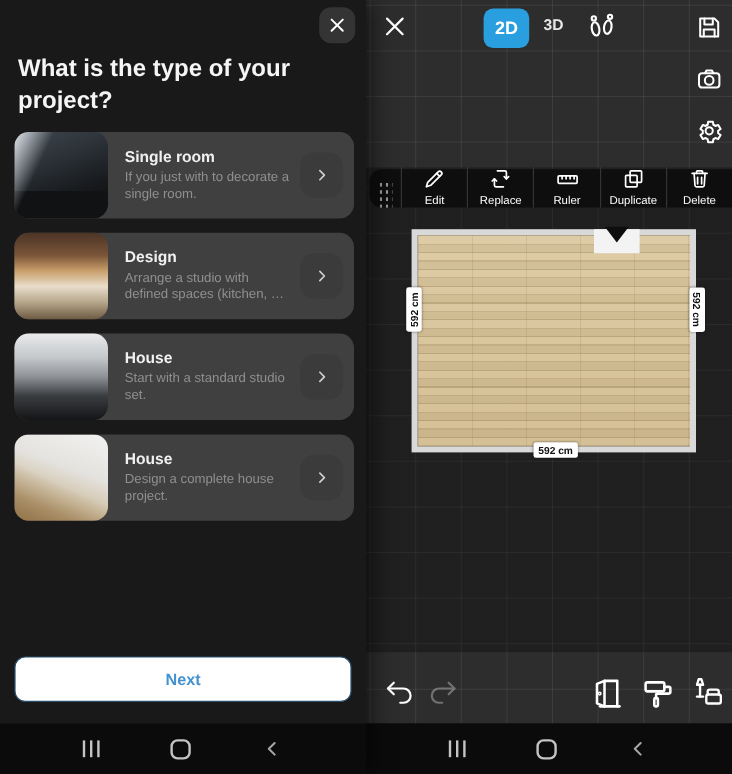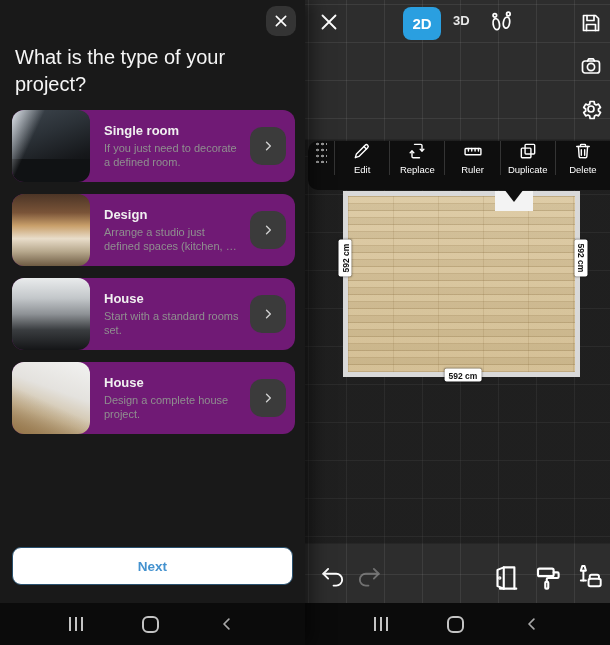--- a/index.html
+++ b/index.html
@@ -21,22 +21,22 @@
       background:linear-gradient(180deg,rgba(0,0,0,0) 0 139px,rgba(0,0,0,0.30) 140px 543px,rgba(0,0,0,0) 544px 100%);}
   .ed-close{position:absolute;left:11px;top:9px;width:26px;height:26px;z-index:2;cursor:pointer;}
   .btn-2d{position:absolute;left:98px;top:7px;width:38px;height:33px;z-index:2;border-radius:8px;
       display:flex;align-items:center;justify-content:center;
       color:#fff;font-size:15px;font-weight:700;cursor:pointer;}
   .lbl-3d{position:absolute;left:148px;top:13px;z-index:2;color:#e8e8e8;font-size:13px;font-weight:700;cursor:pointer;}
   .walk{position:absolute;left:183px;top:9px;z-index:2;cursor:pointer;}
   .side-ic{position:absolute;left:274px;z-index:2;cursor:pointer;}
 
   
-  .ctx{position:absolute;left:3px;top:141px;width:302px;height:49px;z-index:3;
-      background:#0e0e0e;border-radius:10px 0 0 10px;display:flex;align-items:flex-start;}
+  .ctx{position:absolute;left:3px;top:141px;width:302px;height:32px;z-index:3;
+      background:#0e0e0e;border-radius:10px 0 0 10px;display:flex;align-items:flex-end;}
   .ctx-handle{width:26px;display:flex;align-items:center;justify-content:center;cursor:grab;}
   .ctx-dots{width:12px;height:22px;
       background-image:radial-gradient(#9a9a9a 1.1px,transparent 1.3px);
       background-size:5px 6px;background-position:0 0;}
   .ctx-btn{flex:1;display:flex;flex-direction:column;align-items:center;justify-content:center;
       gap:3px;border-left:1px solid #343434;cursor:pointer;}
   .ctx-btn span{color:#fff;font-size:9.5px;}
   .ctx-tail{position:absolute;left:199px;top:189px;width:0;height:0;z-index:4;
       border-left:10px solid transparent;border-right:10px solid transparent;
       border-top:13px solid #0e0e0e;}
@@ -59,22 +59,22 @@
   .undo{position:absolute;left:14px;top:565px;z-index:2;cursor:pointer;}
   .redo{position:absolute;left:50px;top:565px;z-index:2;opacity:0.32;cursor:pointer;}
   .tool-br{position:absolute;top:563px;z-index:2;cursor:pointer;}
 
   
   .modal{position:absolute;left:0;top:0;width:305px;height:645px;background:#191919;z-index:10;
       box-shadow:6px 0 18px rgba(0,0,0,0.55);}
   .modal-close{position:absolute;left:266px;top:6px;width:30px;height:30px;border-radius:10px;
       background:#343434;display:flex;align-items:center;justify-content:center;cursor:pointer;}
   .modal-title{position:absolute;left:15px;top:44px;width:272px;color:#f5f5f5;
-      font-size:20px;line-height:1.33;font-weight:400;}
-  .card{position:absolute;left:12px;width:283px;height:72px;background:#701a75;border-radius:12px;cursor:pointer;}
+      font-size:20px;line-height:1.33;font-weight:700;}
+  .card{position:absolute;left:12px;width:283px;height:72px;background:#404040;border-radius:12px;cursor:pointer;}
   .thumb{position:absolute;left:0;top:0;width:78px;height:72px;border-radius:12px;}
   .card-text{position:absolute;left:92px;top:50%;transform:translateY(-50%);width:140px;}
   .card-title{color:#f0f0f0;font-size:13px;font-weight:700;}
   .card-desc{margin-top:3px;color:#8f8f8f;font-size:11px;line-height:1.3;}
   .card-chev{position:absolute;right:9px;top:50%;transform:translateY(-50%);width:36px;height:38px;
       border-radius:12px;background:#3b3b3b;display:flex;align-items:center;justify-content:center;cursor:pointer;}
   .thumb-1{background-image:linear-gradient(115deg,rgba(235,240,246,0.95) 0%,rgba(235,240,246,0) 30%),
       linear-gradient(0deg,#101214 0 32%,transparent 32%),
       linear-gradient(160deg,#3e464e 0%,#2b3137 35%,#16181b 70%,#0b0c0d 100%);}
   .thumb-2{background-image:linear-gradient(180deg,#4c3526 0%,#7a5438 26%,#c89f6a 44%,#e9ddca 62%,#b7a88d 80%,#6e5b43 100%);}
@@ -249,47 +249,47 @@
       <svg class="ic" width="16" height="16" viewBox="0 0 24 24">
         <path d="M5 5L19 19M19 5L5 19" style="stroke-width:2.4"></path>
       </svg>
     </div>
     <div class="modal-title">What is the type of your project?</div>
 
     <div class="card" style="top:110px;">
       <div class="thumb thumb-1"></div>
       <div class="card-text">
         <div class="card-title">Single room</div>
-        <div class="card-desc">If you just need to decorate a defined room.</div>
+        <div class="card-desc">If you just with to decorate a single room.</div>
       </div>
       <div class="card-chev">
         <svg class="ic" width="14" height="14" viewBox="0 0 24 24">
           <path d="M9.5 5.5L16 12l-6.5 6.5" style="stroke:#cfcfcf;stroke-width:2.4"></path>
         </svg>
       </div>
     </div>
 
     <div class="card" style="top:194px;">
       <div class="thumb thumb-2"></div>
       <div class="card-text">
         <div class="card-title">Design</div>
-        <div class="card-desc">Arrange a studio just defined spaces (kitchen, …</div>
+        <div class="card-desc">Arrange a studio with defined spaces (kitchen, …</div>
       </div>
       <div class="card-chev">
         <svg class="ic" width="14" height="14" viewBox="0 0 24 24">
           <path d="M9.5 5.5L16 12l-6.5 6.5" style="stroke:#cfcfcf;stroke-width:2.4"></path>
         </svg>
       </div>
     </div>
 
     <div class="card" style="top:278px;">
       <div class="thumb thumb-3"></div>
       <div class="card-text">
         <div class="card-title">House</div>
-        <div class="card-desc">Start with a standard rooms set.</div>
+        <div class="card-desc">Start with a standard studio set.</div>
       </div>
       <div class="card-chev">
         <svg class="ic" width="14" height="14" viewBox="0 0 24 24">
           <path d="M9.5 5.5L16 12l-6.5 6.5" style="stroke:#cfcfcf;stroke-width:2.4"></path>
         </svg>
       </div>
     </div>
 
     <div class="card" style="top:362px;padding-left:36px;">
       <div class="thumb thumb-4"></div>

